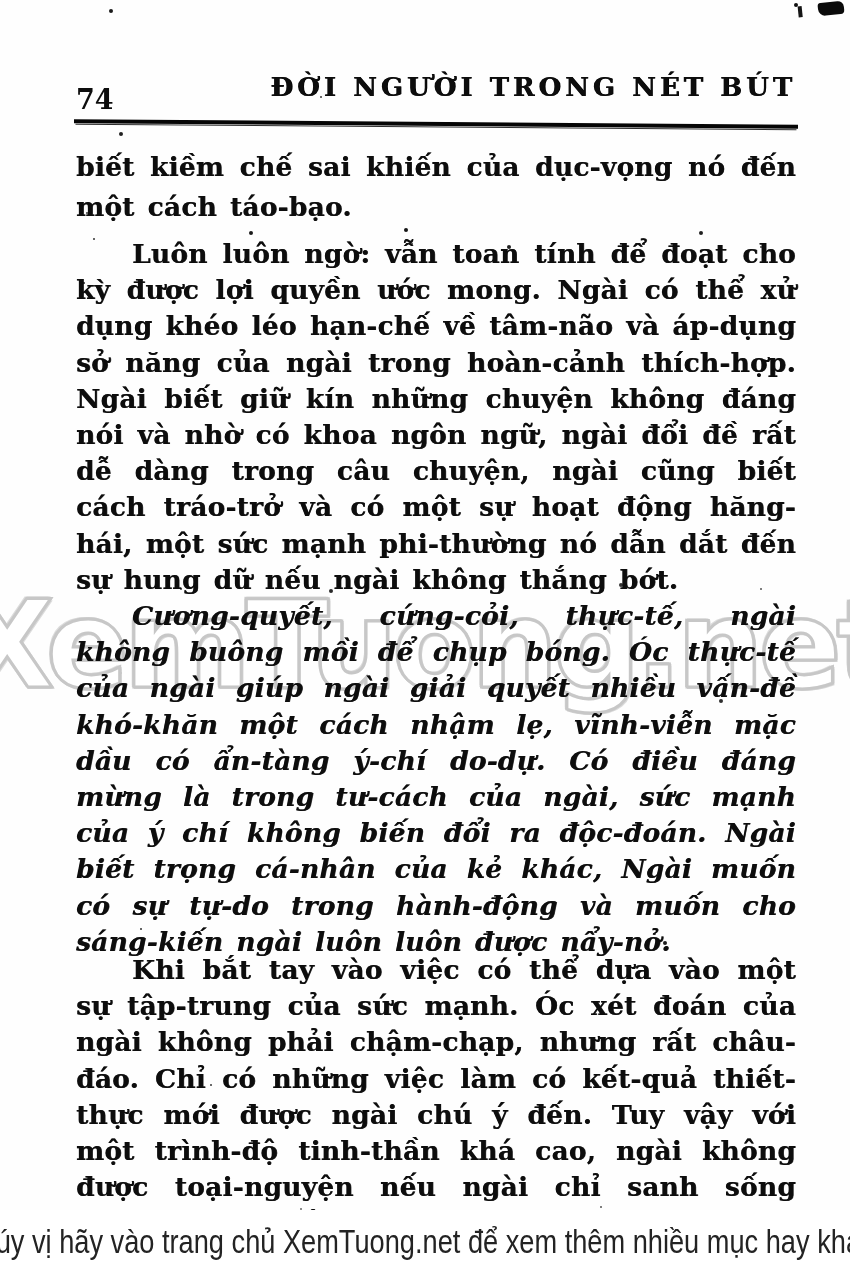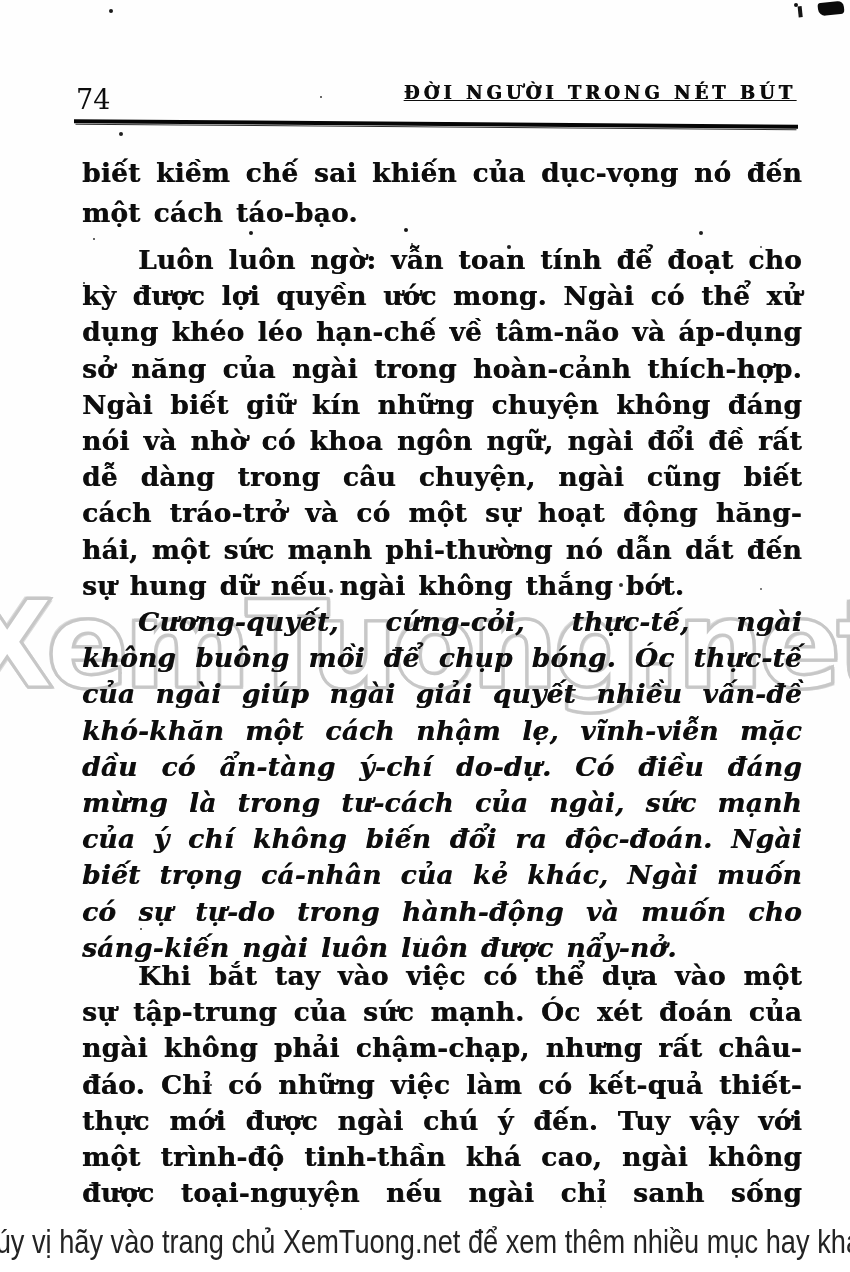--- a/index.html
+++ b/index.html
@@ -38,36 +38,36 @@
     transform:rotate(-6deg); z-index:1;
   }
   .ink-blob::before {
     content:""; position:absolute; left:-20px; top:1px;
     width:4px; height:11px; background:#151515;
   }
 
   
   .pagenum {
     position:absolute; left:76px; top:84px; z-index:3;
-    font-size:27px; font-weight:400;
+    font-size:27px; font-weight:700;
   }
   .title {
-    position:absolute; right:54px; top:82px; z-index:3;
-    font-size:18px; font-weight:700; letter-spacing:4px;
-    white-space:nowrap; text-shadow:0.6px 0 0 #000;text-decoration:underline;
+    position:absolute; right:54px; top:72px; z-index:3;
+    font-size:26px; font-weight:700; letter-spacing:4px;
+    white-space:nowrap; text-shadow:0.6px 0 0 #000;
   }
   .rule {
     position:absolute; left:74px; top:122px; width:724px; height:4px;
     background:#050505; transform:rotate(0.45deg); z-index:3;
     box-shadow:0 3px 0 -1.5px #2c2c2c;
   }
 
   
   .para {
-    position:absolute; left:76px; width:720px; margin:6px; z-index:3;
+    position:absolute; left:76px; width:720px; margin:0; z-index:3;
     font-size:26.5px; font-weight:700; line-height:36.2px;
     text-align:justify; letter-spacing:0.2px; word-spacing:3.5px;
     text-shadow:0.4px 0.4px 0.4px rgba(10,10,10,0.75);
   }
   .p1 { top:147px; line-height:40px; }
   .p2 { top:236px; text-indent:56px; }
   .p3 { top:598px; text-indent:56px;font-style:italic; }
   .p4 { top:952px; text-indent:56px; }
 
   

